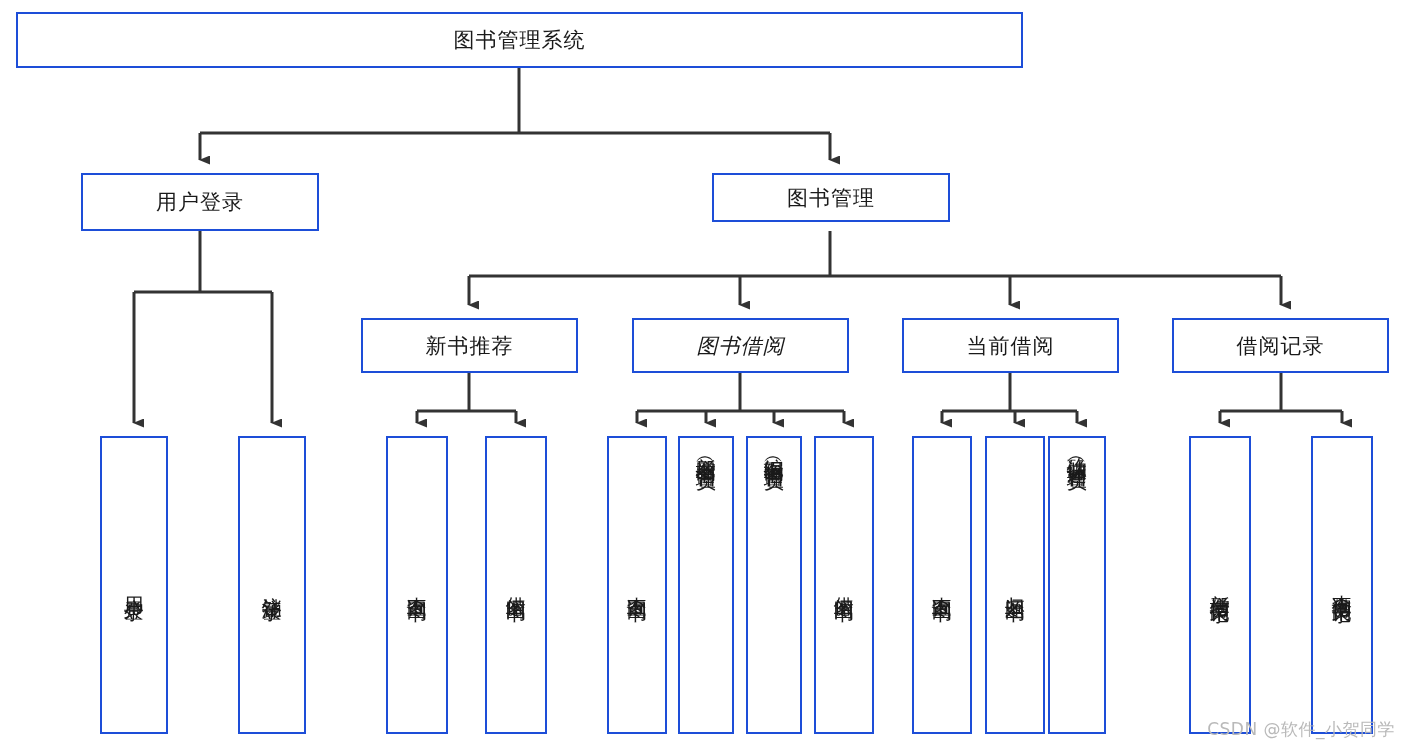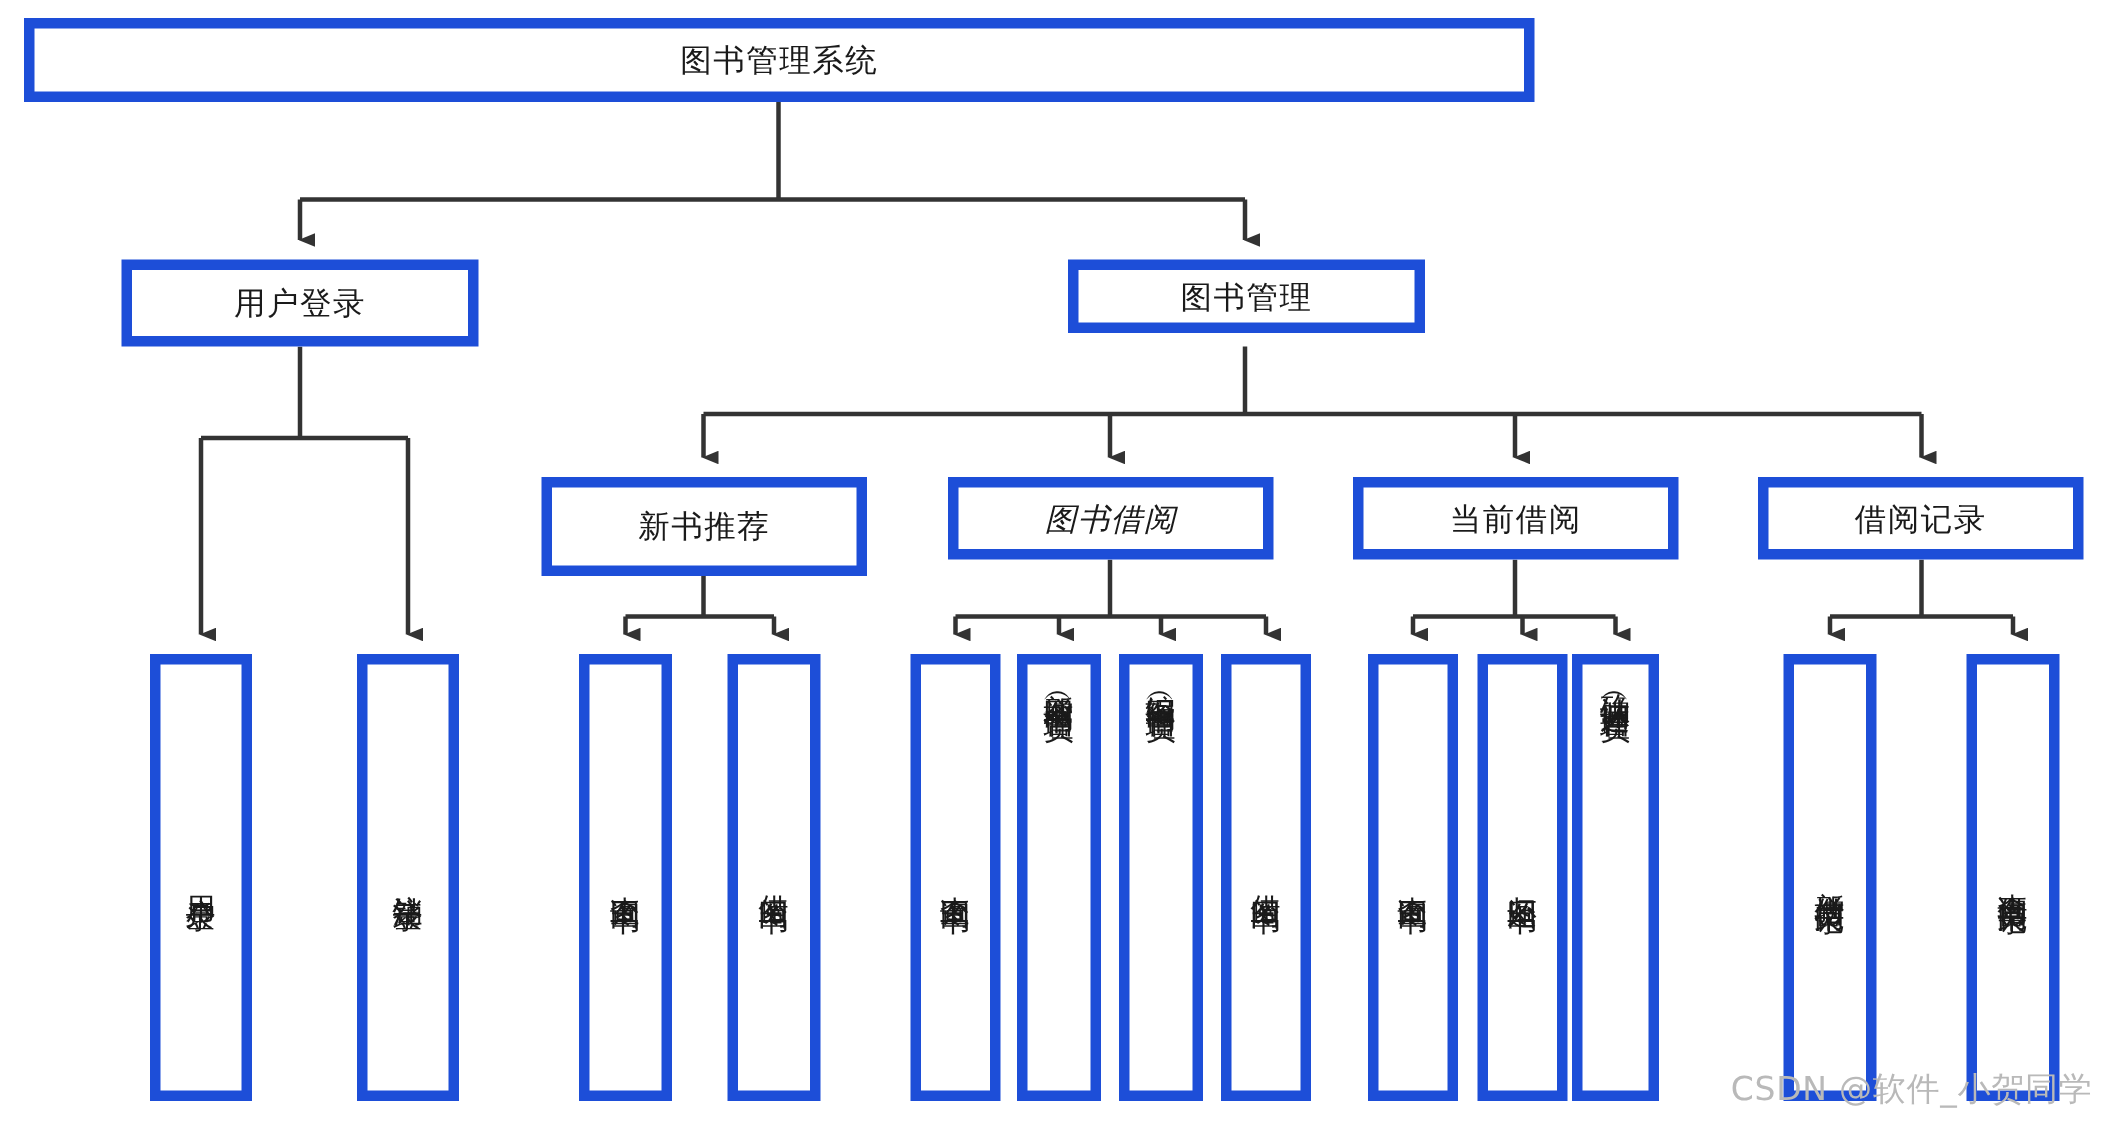--- a/index.html
+++ b/index.html
@@ -22,21 +22,21 @@
     position: absolute;
     left: 0;
     top: 0;
     width: 1405px;
     height: 747px;
     pointer-events: none;
   }
   .node {
     position: absolute;
     box-sizing: border-box;
-    border: 7px solid #1d4ed8;
+    border: 2px solid #1d4ed8;
     background: #ffffff;
     display: flex;
     align-items: center;
     justify-content: center;
     color: #1a1a1a;
   }
   .node-h {
     
     font-size: 21px;
     letter-spacing: 1px;
@@ -58,21 +58,21 @@
     color: #1a1a1a;
   }
   .node-v.v-centered {
     align-items: center;
     padding-top: 0;
   }
   #watermark {
     position: absolute;
     right: 10px;
     bottom: 6px;
-    font-size: 22px;
+    font-size: 17px;
     color: #b9b9b9;
     white-space: nowrap;
     letter-spacing: 0.5px;
   }
 </style>
 </head>
 <body>
 
 <div id="diagram-root">
 
@@ -130,21 +130,21 @@
     <span>图书管理系统</span>
   </div>
 
   <div class="node node-h" id="node-l2-0" style="left: 81px; top: 173px; width: 238px; height: 58px;">
     <span>用户登录</span>
   </div>
   <div class="node node-h" id="node-l2-1" style="left: 712px; top: 173px; width: 238px; height: 49px;">
     <span>图书管理</span>
   </div>
 
-  <div class="node node-h" id="node-l3-0" style="left: 361px; top: 318px; width: 217px; height: 66px;">
+  <div class="node node-h" id="node-l3-0" style="left: 361px; top: 318px; width: 217px; height: 55px;">
     <span>新书推荐</span>
   </div>
   <div class="node node-h" id="node-l3-1" style="left: 632px; top: 318px; width: 217px; height: 55px; font-style: italic;">
     <span>图书借阅</span>
   </div>
   <div class="node node-h" id="node-l3-3" style="left: 1172px; top: 318px; width: 217px; height: 55px;">
     <span>借阅记录</span>
   </div>
   <div class="node node-h" id="node-l3-2" style="left: 902px; top: 318px; width: 217px; height: 55px;">
     <span>当前借阅</span>

